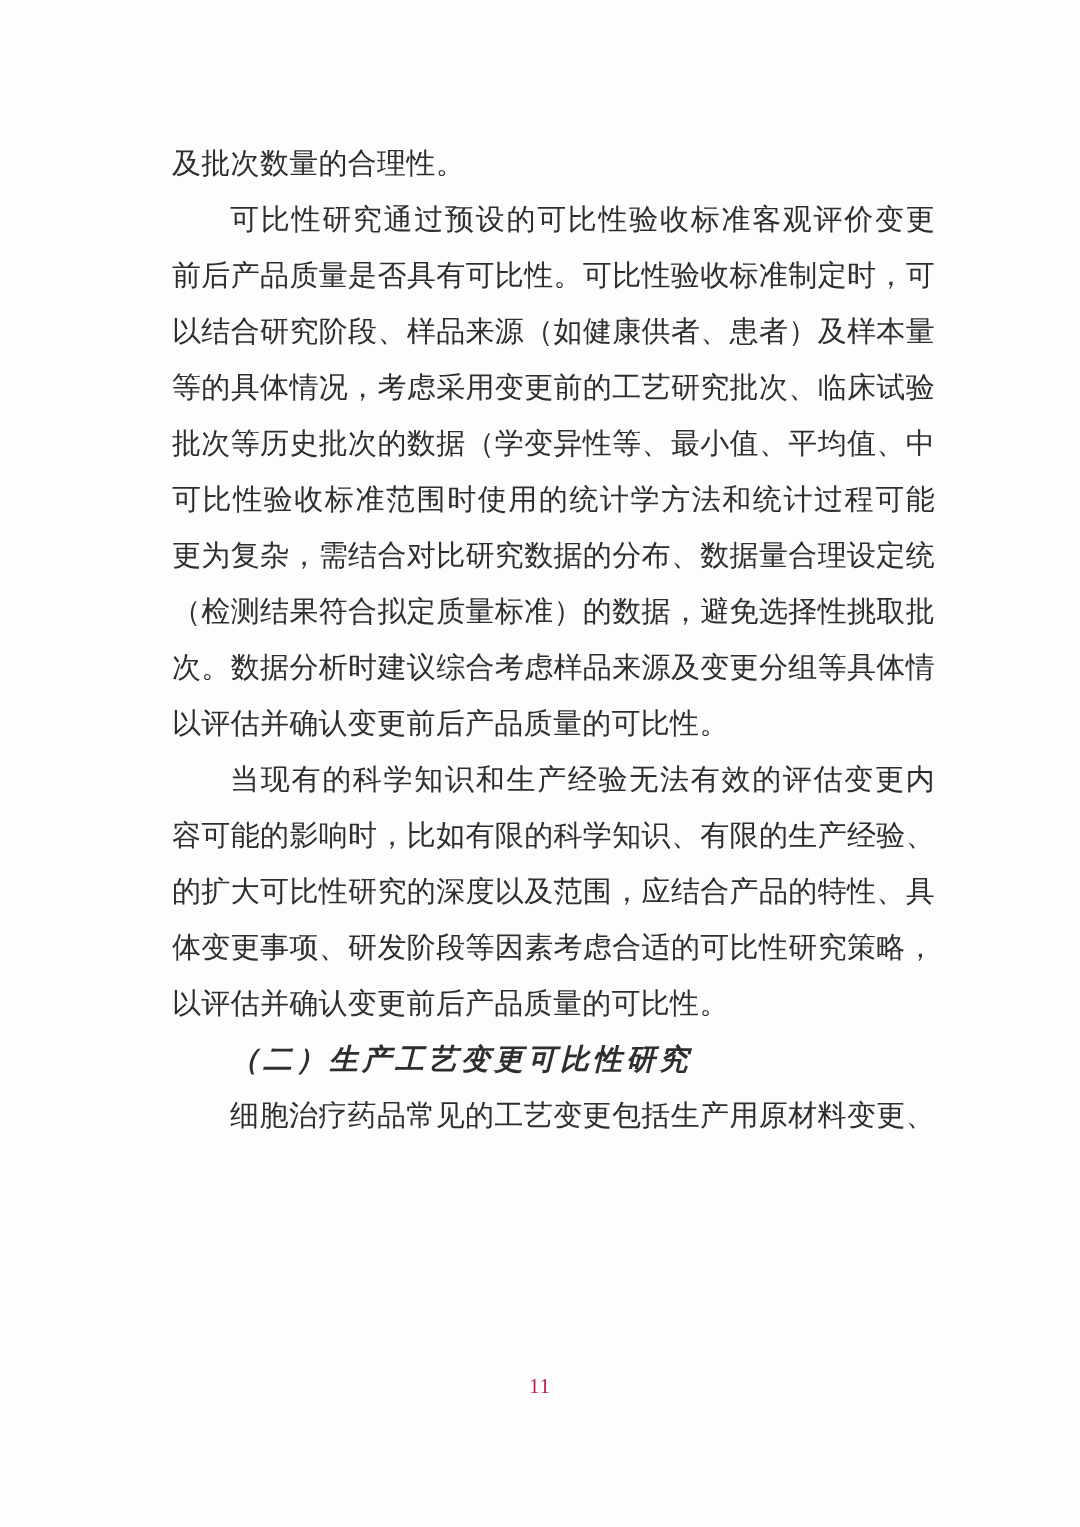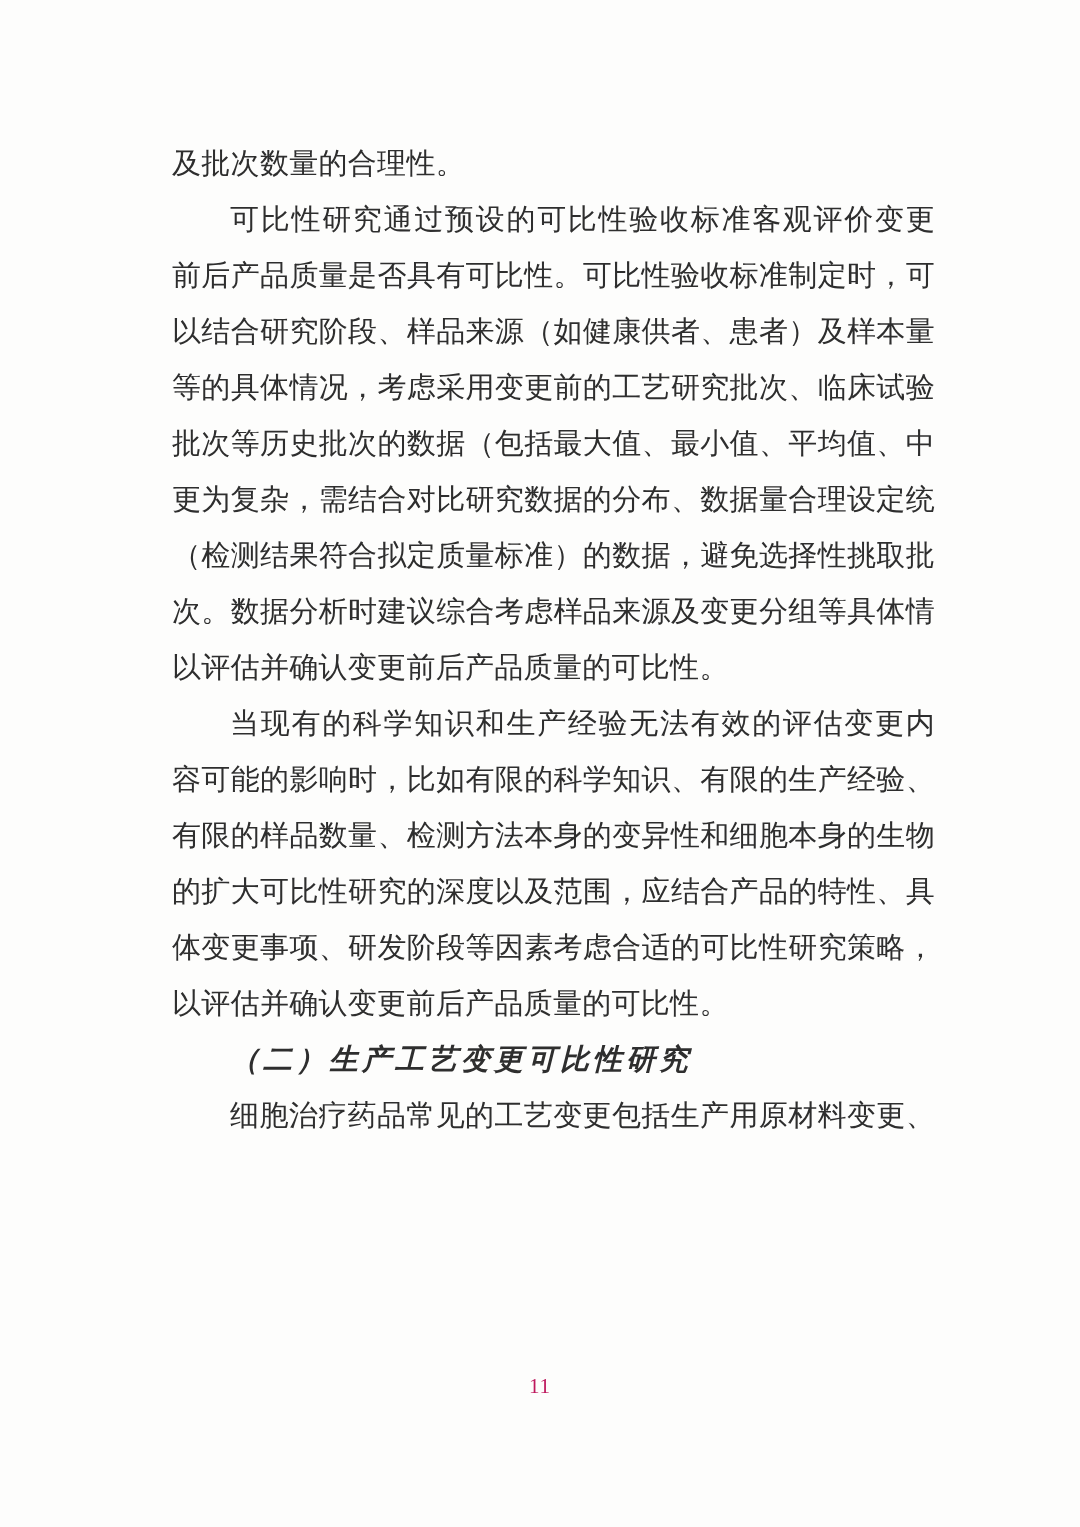--- a/index.html
+++ b/index.html
@@ -57,28 +57,28 @@
 </head>
 <body style="background: rgb(253, 253, 252);">
 
 <div class="page">
   <div class="text-block" id="text-block" style="color: rgb(46, 46, 46);">
       <div class="line">及批次数量的合理性。</div>
       <div class="line justify indent">可比性研究通过预设的可比性验收标准客观评价变更</div>
       <div class="line justify">前后产品质量是否具有可比性。可比性验收标准制定时，可</div>
       <div class="line justify">以结合研究阶段、样品来源（如健康供者、患者）及样本量</div>
       <div class="line justify">等的具体情况，考虑采用变更前的工艺研究批次、临床试验</div>
-      <div class="line justify">批次等历史批次的数据（包括最大值、最小值、平均值、中</div>
+      <div class="line justify">批次等历史批次的数据（学变异性等、最小值、平均值、中</div>
+      <div class="line justify">可比性验收标准范围时使用的统计学方法和统计过程可能</div>
       <div class="line justify">更为复杂，需结合对比研究数据的分布、数据量合理设定统</div>
       <div class="line justify">（检测结果符合拟定质量标准）的数据，避免选择性挑取批</div>
       <div class="line justify">次。数据分析时建议综合考虑样品来源及变更分组等具体情</div>
       <div class="line">以评估并确认变更前后产品质量的可比性。</div>
       <div class="line justify indent">当现有的科学知识和生产经验无法有效的评估变更内</div>
       <div class="line justify">容可能的影响时，比如有限的科学知识、有限的生产经验、</div>
-      <div class="line justify">有限的样品数量、检测方法本身的变异性和细胞本身的生物</div>
       <div class="line justify">的扩大可比性研究的深度以及范围，应结合产品的特性、具</div>
       <div class="line justify">体变更事项、研发阶段等因素考虑合适的可比性研究策略，</div>
       <div class="line">以评估并确认变更前后产品质量的可比性。</div>
       <div class="line indent heading">（二）生产工艺变更可比性研究</div>
       <div class="line justify indent">细胞治疗药品常见的工艺变更包括生产用原材料变更、</div>
     </div>
   <div class="page-number">11</div>
 </div>
 
 </body></html>

